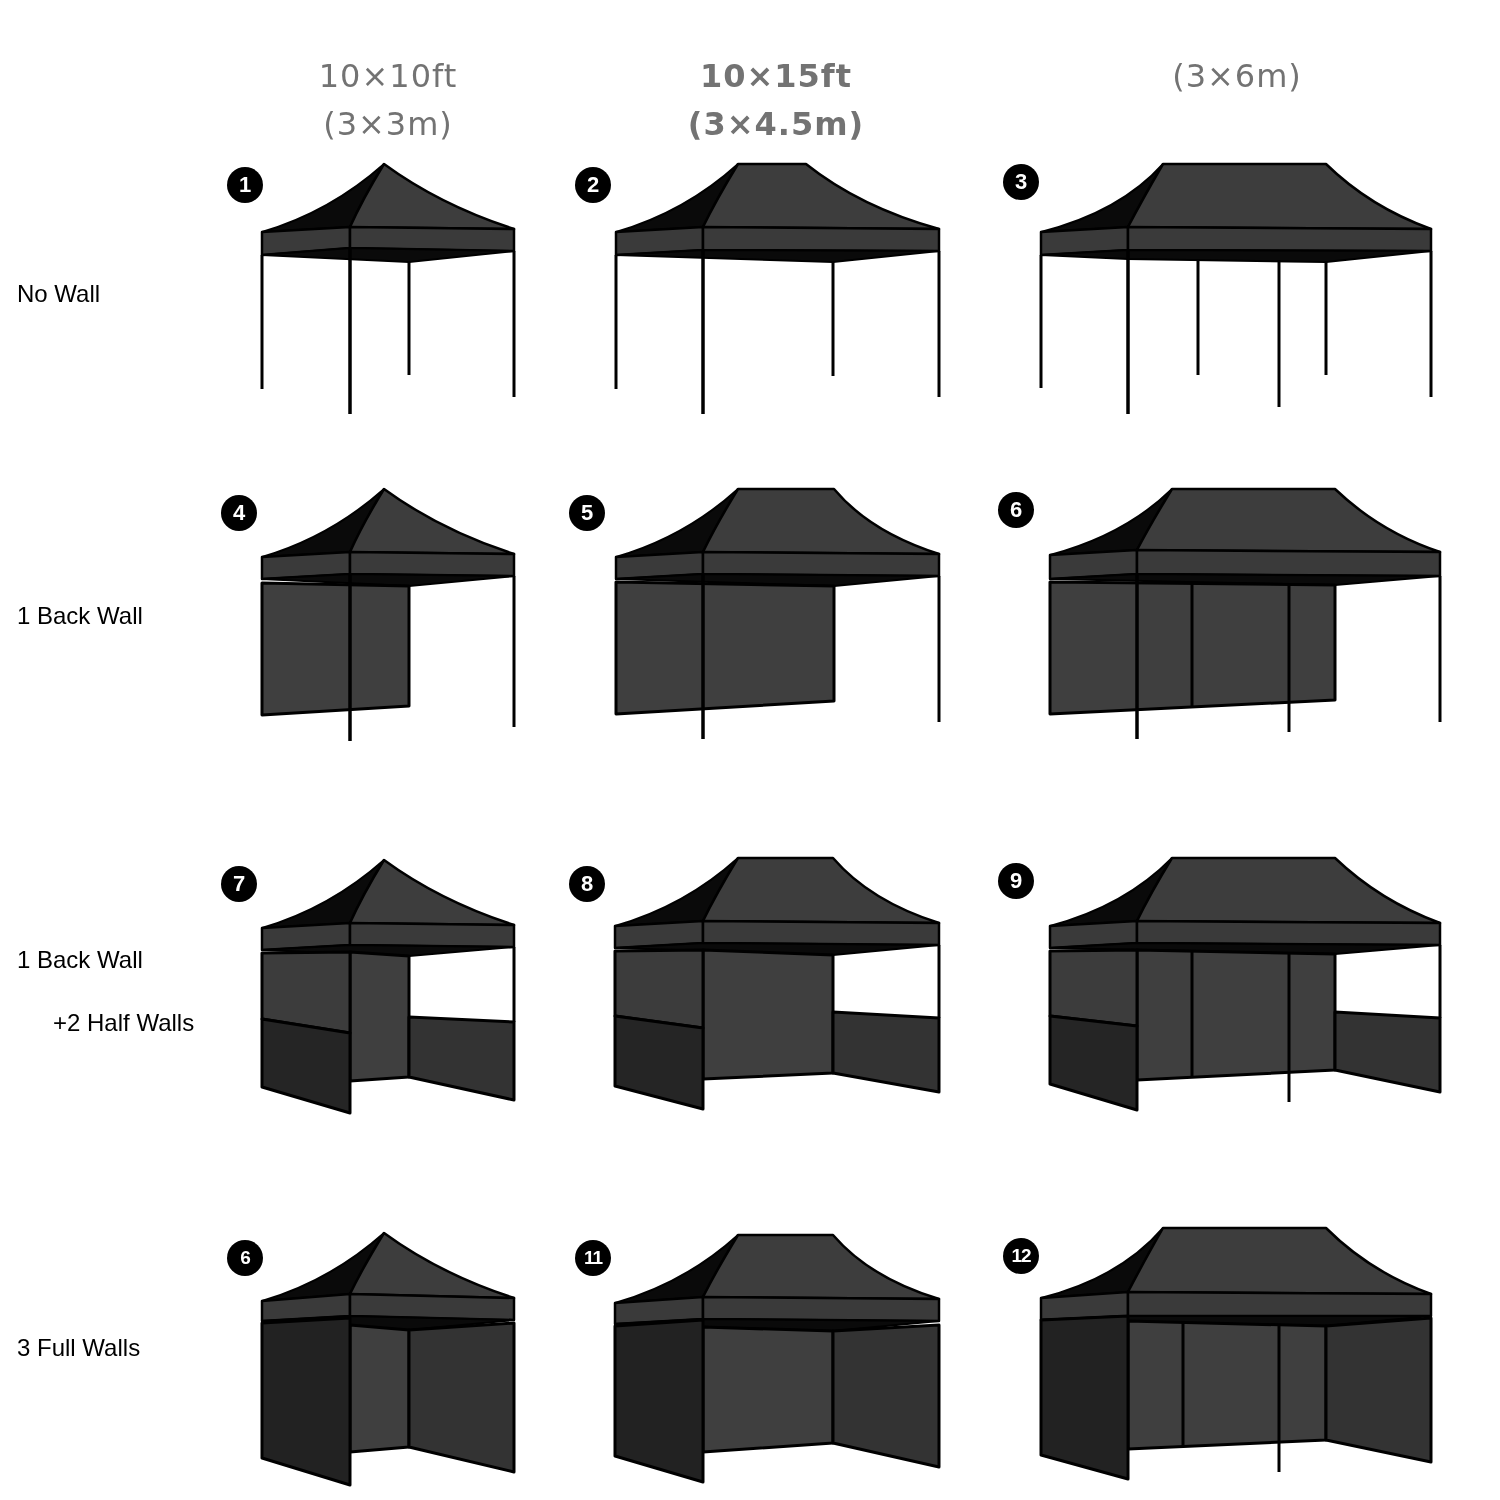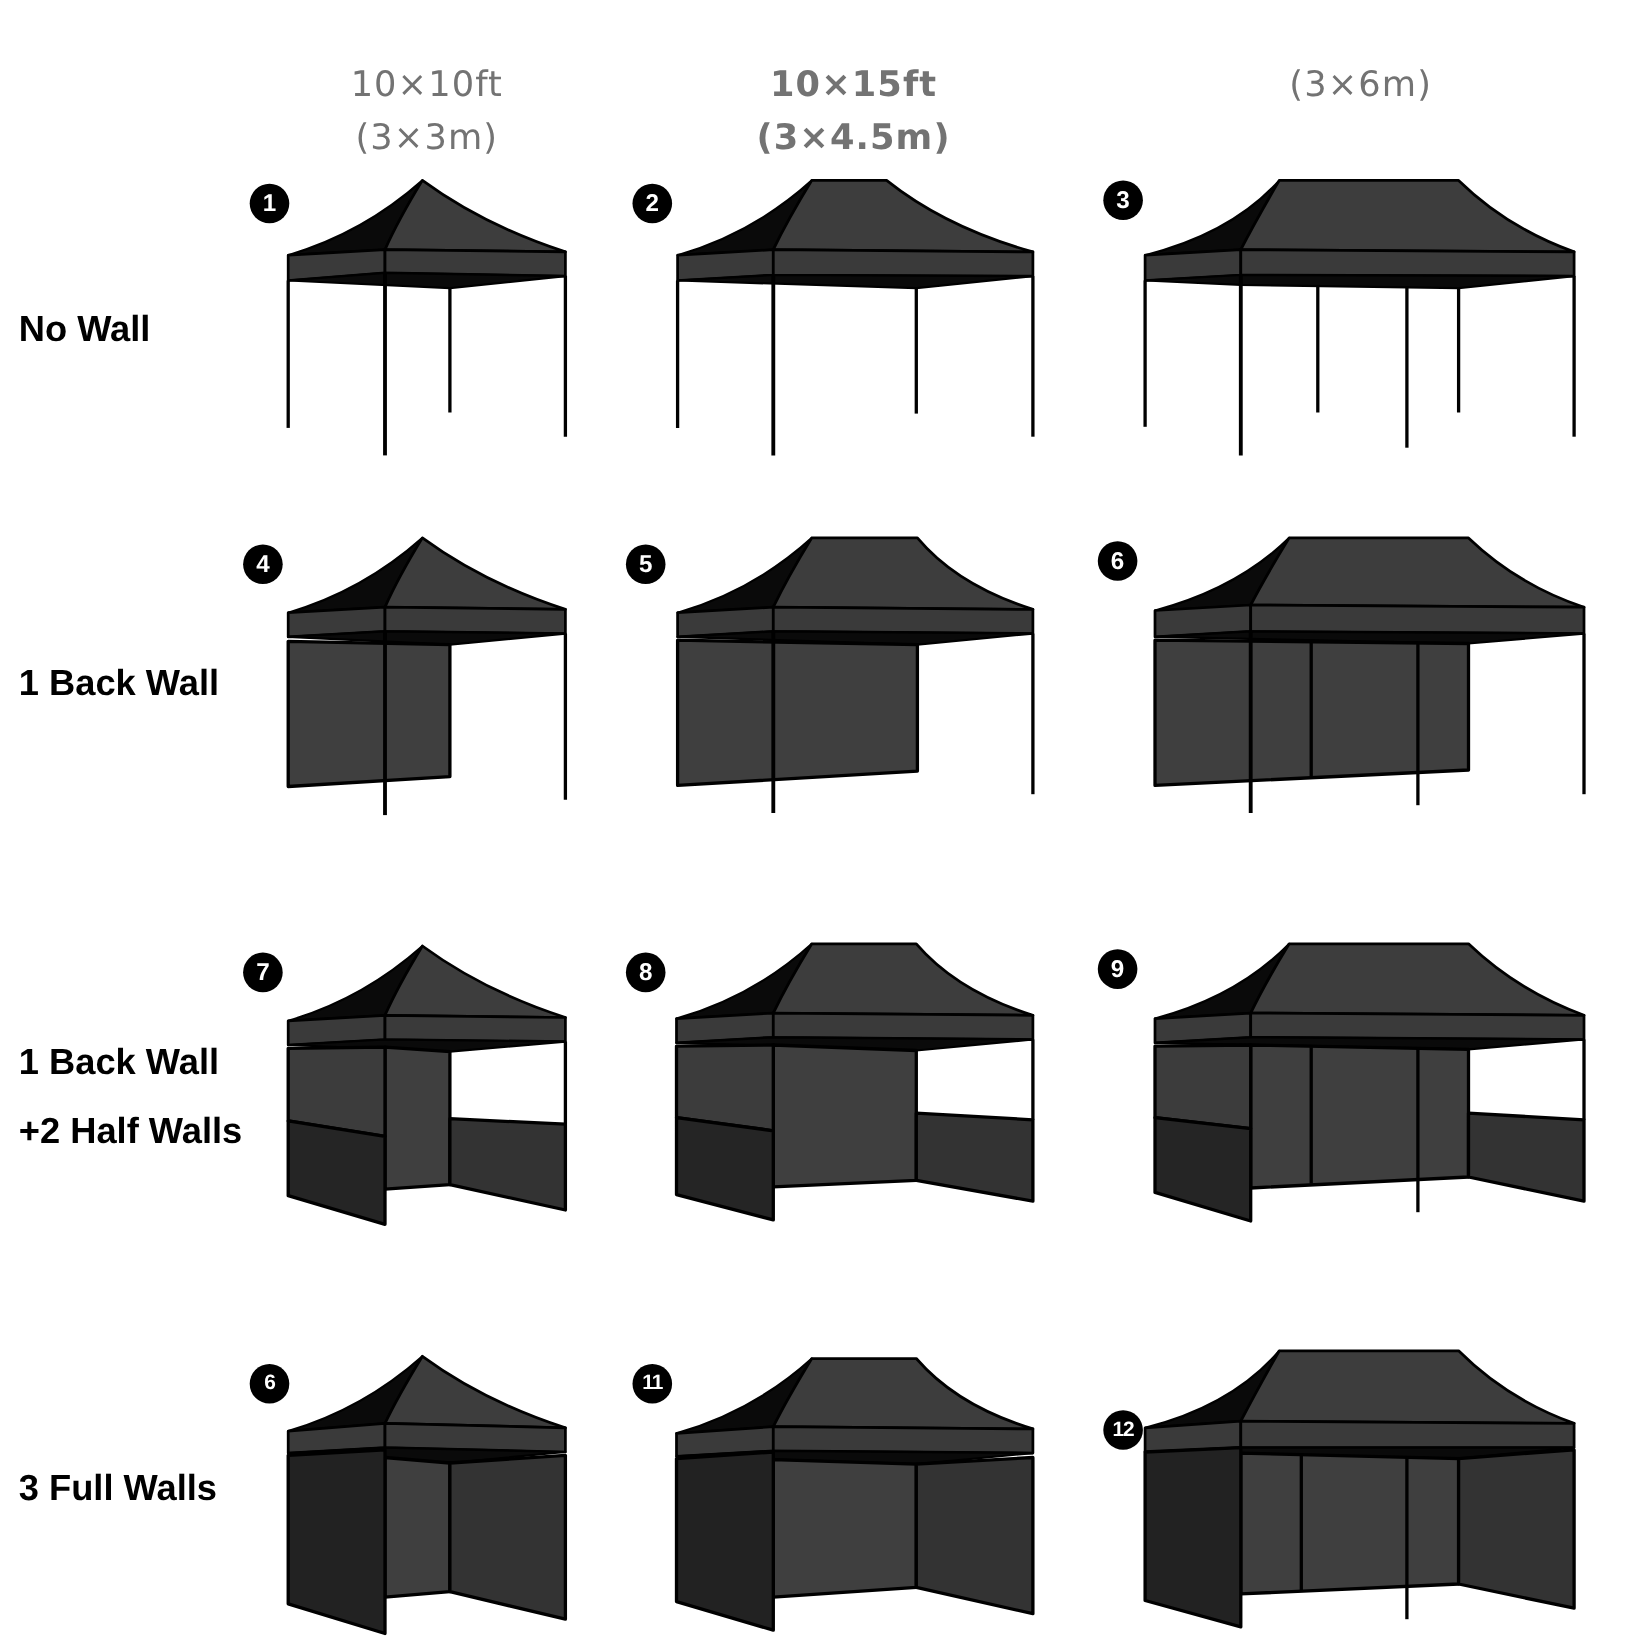--- a/index.html
+++ b/index.html
@@ -1,21 +1,21 @@
 <!DOCTYPE html>
 <html><head>
 <meta charset="utf-8">
 <style>
   html, body { margin: 0; padding: 0; background: #ffffff; }
   body { width: 1500px; height: 1500px; position: relative; overflow: hidden;
          font-family: "Liberation Sans", sans-serif; color: #000; }
   .col-head { position: absolute; text-align: center; width: 300px;
               font-family: "DejaVu Sans", sans-serif; font-size: 32px; line-height: 48px;
               letter-spacing: 1px; color: #737373; }
-  .row-label { position: absolute; left: 17px; font-weight: bold; font-size: 33px;
+  .row-label { position: absolute; left: 17px; font-weight: normal; font-size: 24px;
                font-family: "Liberation Sans", sans-serif; color: #000; white-space: nowrap; }
   .badge { position: absolute; width: 36px; height: 36px; border-radius: 50%;
            background: #000; color: #fff; font-weight: bold; font-size: 22px;
            display: flex; align-items: center; justify-content: center;
            font-family: "Liberation Sans", sans-serif; }
   .badge.two { font-size: 19px; letter-spacing: -1px; }
   svg.art { position: absolute; left: 0; top: 0; }
 </style>
 </head>
 <body>
@@ -28,21 +28,21 @@
   <div>10×15ft</div>
   <div>(3×4.5m)</div>
 </div>
 <div class="col-head" style="left:1087px; top:52px;">
   <div>(3×6m)</div>
 </div>
 
 <div class="row-label" style="top:280px;">No Wall</div>
 <div class="row-label" style="top:602px;">1 Back Wall</div>
 <div class="row-label" style="top:946px;">1 Back Wall</div>
-<div class="row-label" style="top:1009px;">+2 Half Walls</div>
+<div class="row-label" style="top:1009px;margin-left:36px;">+2 Half Walls</div>
 <div class="row-label" style="top:1334px;">3 Full Walls</div>
 
 <svg class="art" width="1500" height="1500" viewBox="0 0 1500 1500" stroke="#000" stroke-linejoin="round" stroke-linecap="butt">
 
   <g>
     <path d="M262,232 Q330,212 384,164 Q362,200 350,227 Z" fill="#0a0a0a" stroke-width="2"></path>
     <path d="M350,227 Q362,200 384,164 Q440,205 514,229 Z" fill="#3d3d3d" stroke-width="2.5"></path>
     <path d="M262,232 L350,227 L350,248 L262,255 Z" fill="#3a3a3a" stroke-width="2.5"></path>
     <path d="M350,227 L514,229 L514,251 L350,248 Z" fill="#3a3a3a" stroke-width="2.5"></path>
     <path d="M262,255 L350,248 L514,251 L409,262 Z" fill="#0a0a0a" stroke-width="2"></path>
@@ -197,13 +197,13 @@
 <div class="badge" style="left:575px; top:167px;">2</div>
 <div class="badge" style="left:1003px; top:164px;">3</div>
 <div class="badge" style="left:221px; top:495px;">4</div>
 <div class="badge" style="left:569px; top:495px;">5</div>
 <div class="badge" style="left:998px; top:492px;">6</div>
 <div class="badge" style="left:221px; top:866px;">7</div>
 <div class="badge" style="left:569px; top:866px;">8</div>
 <div class="badge" style="left:998px; top:863px;">9</div>
 <div class="badge two" style="left:227px; top:1240px;">6</div>
 <div class="badge two" style="left:575px; top:1240px;">11</div>
-<div class="badge two" style="left:1003px; top:1282px;text-align:right;">12</div>
+<div class="badge two" style="left:1003px; top:1238px;text-align:right;">12</div>
 
 </body></html>

